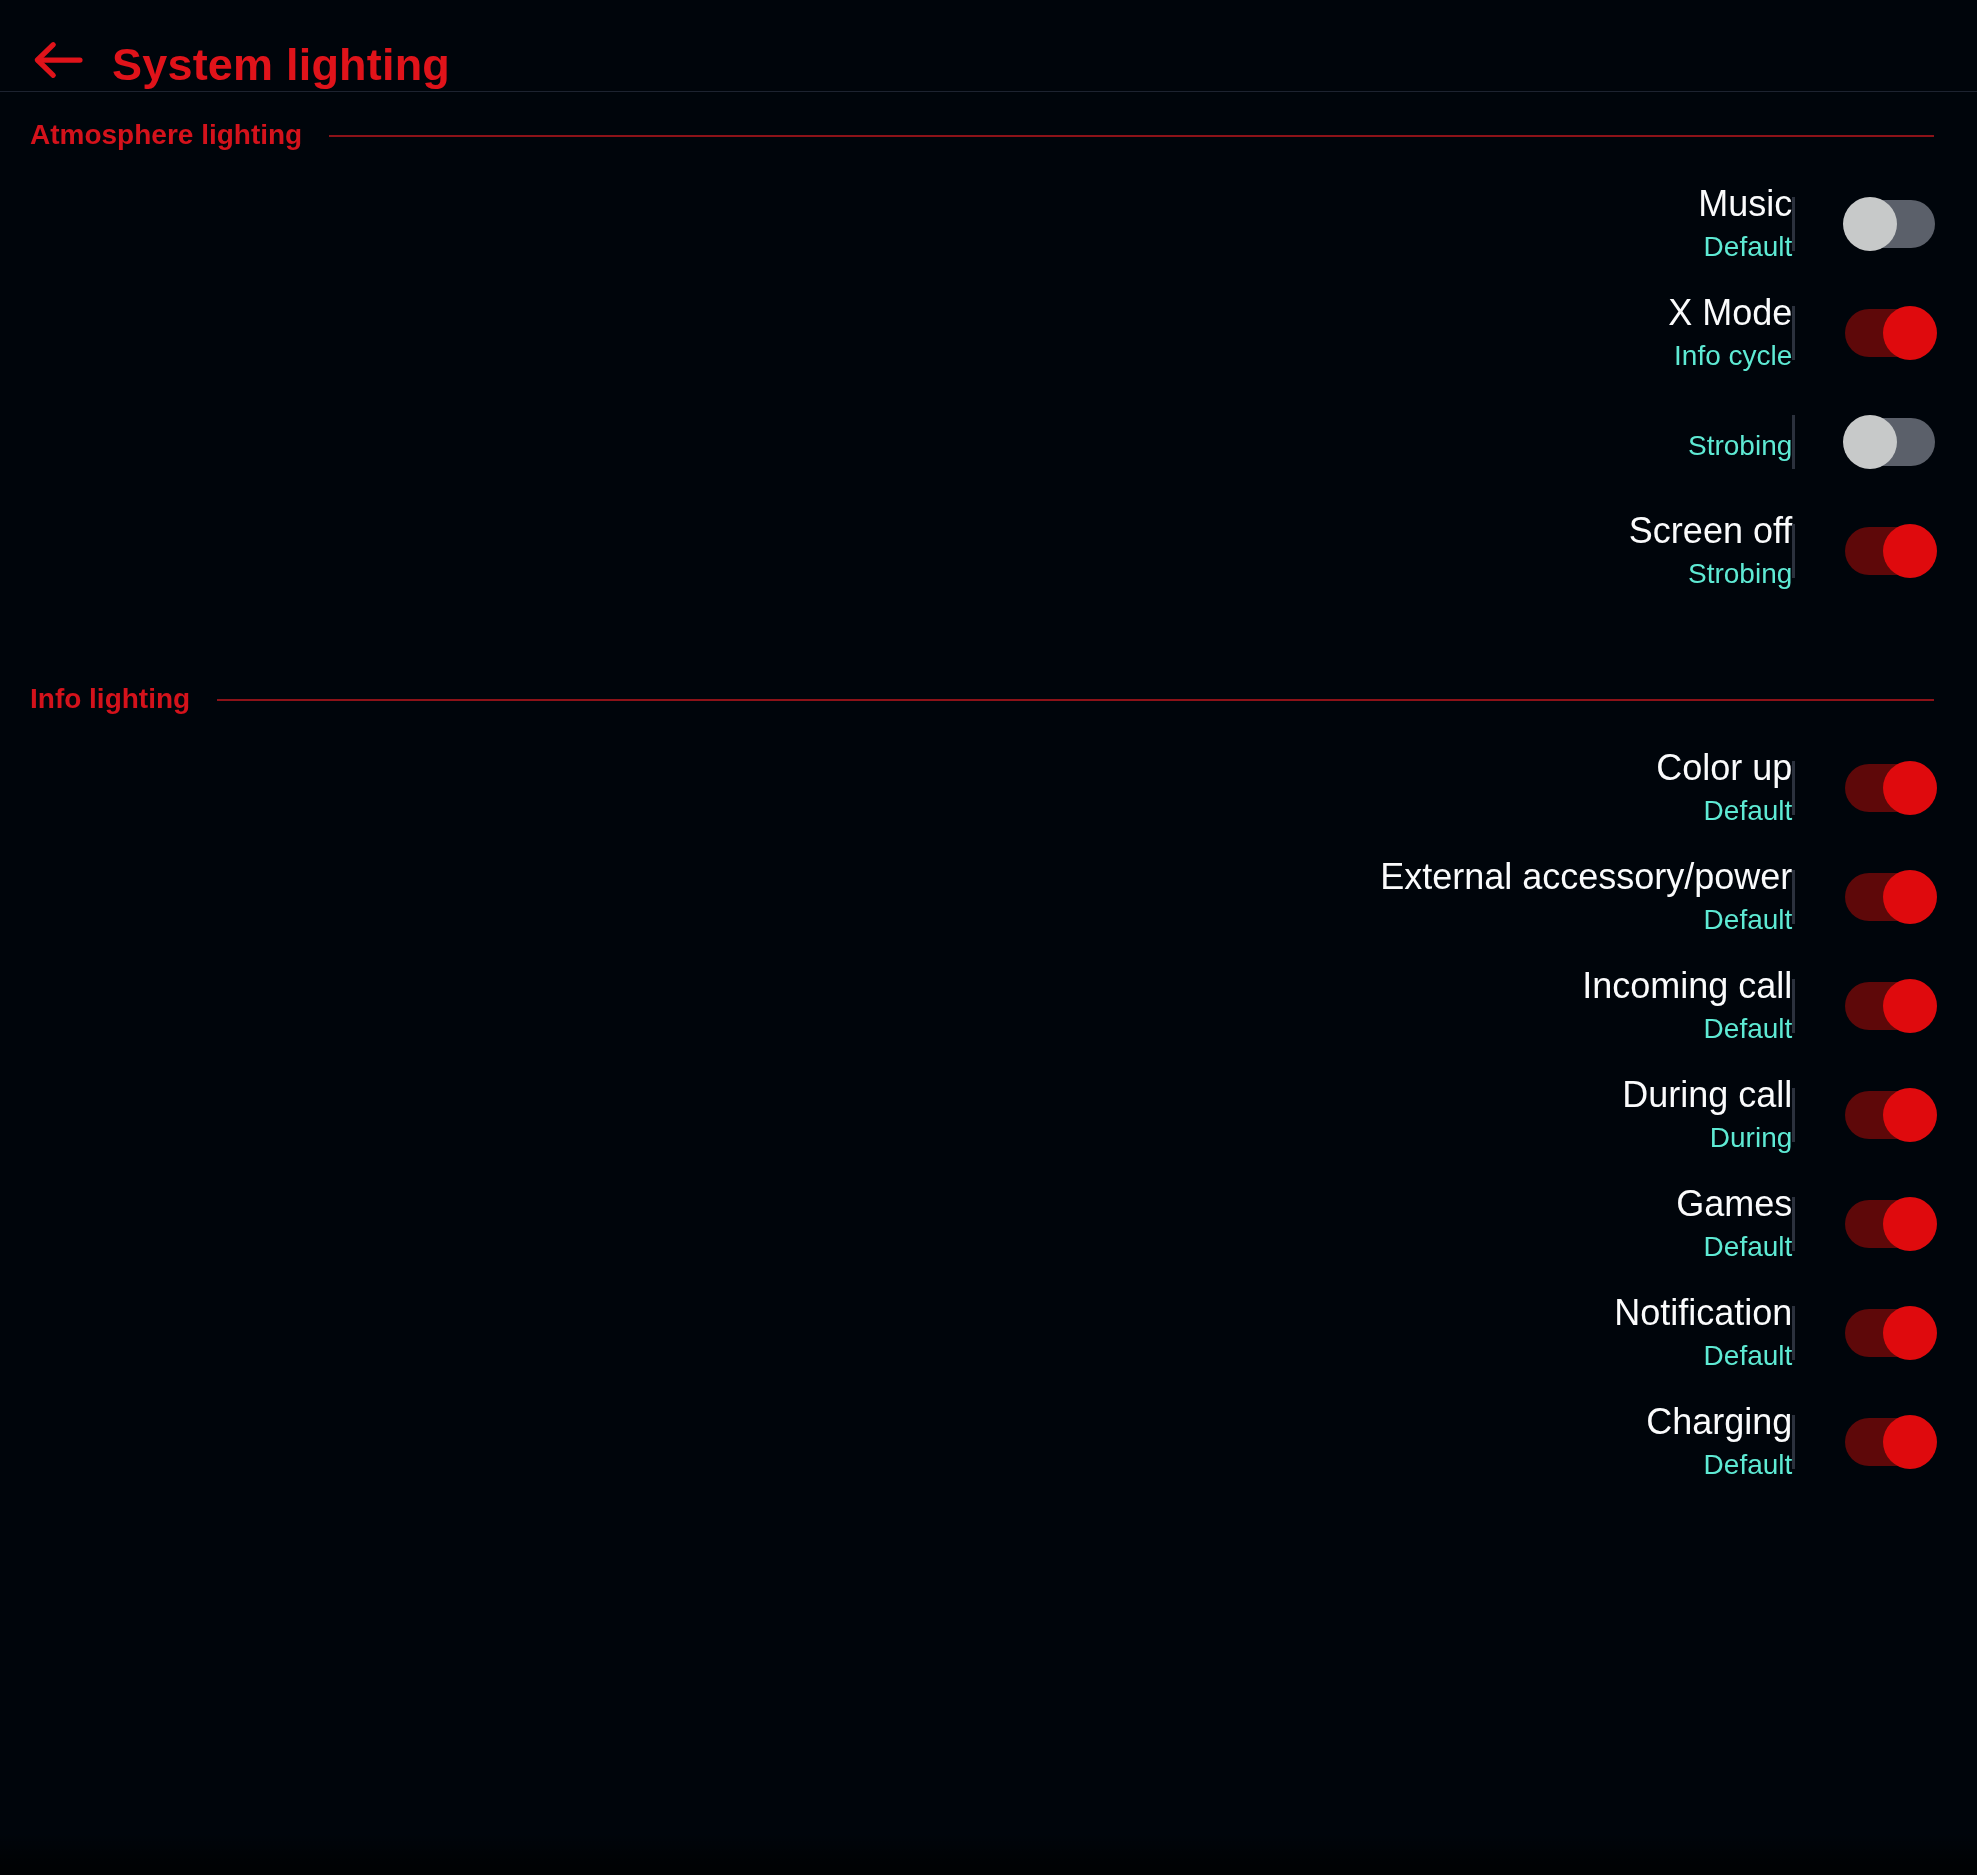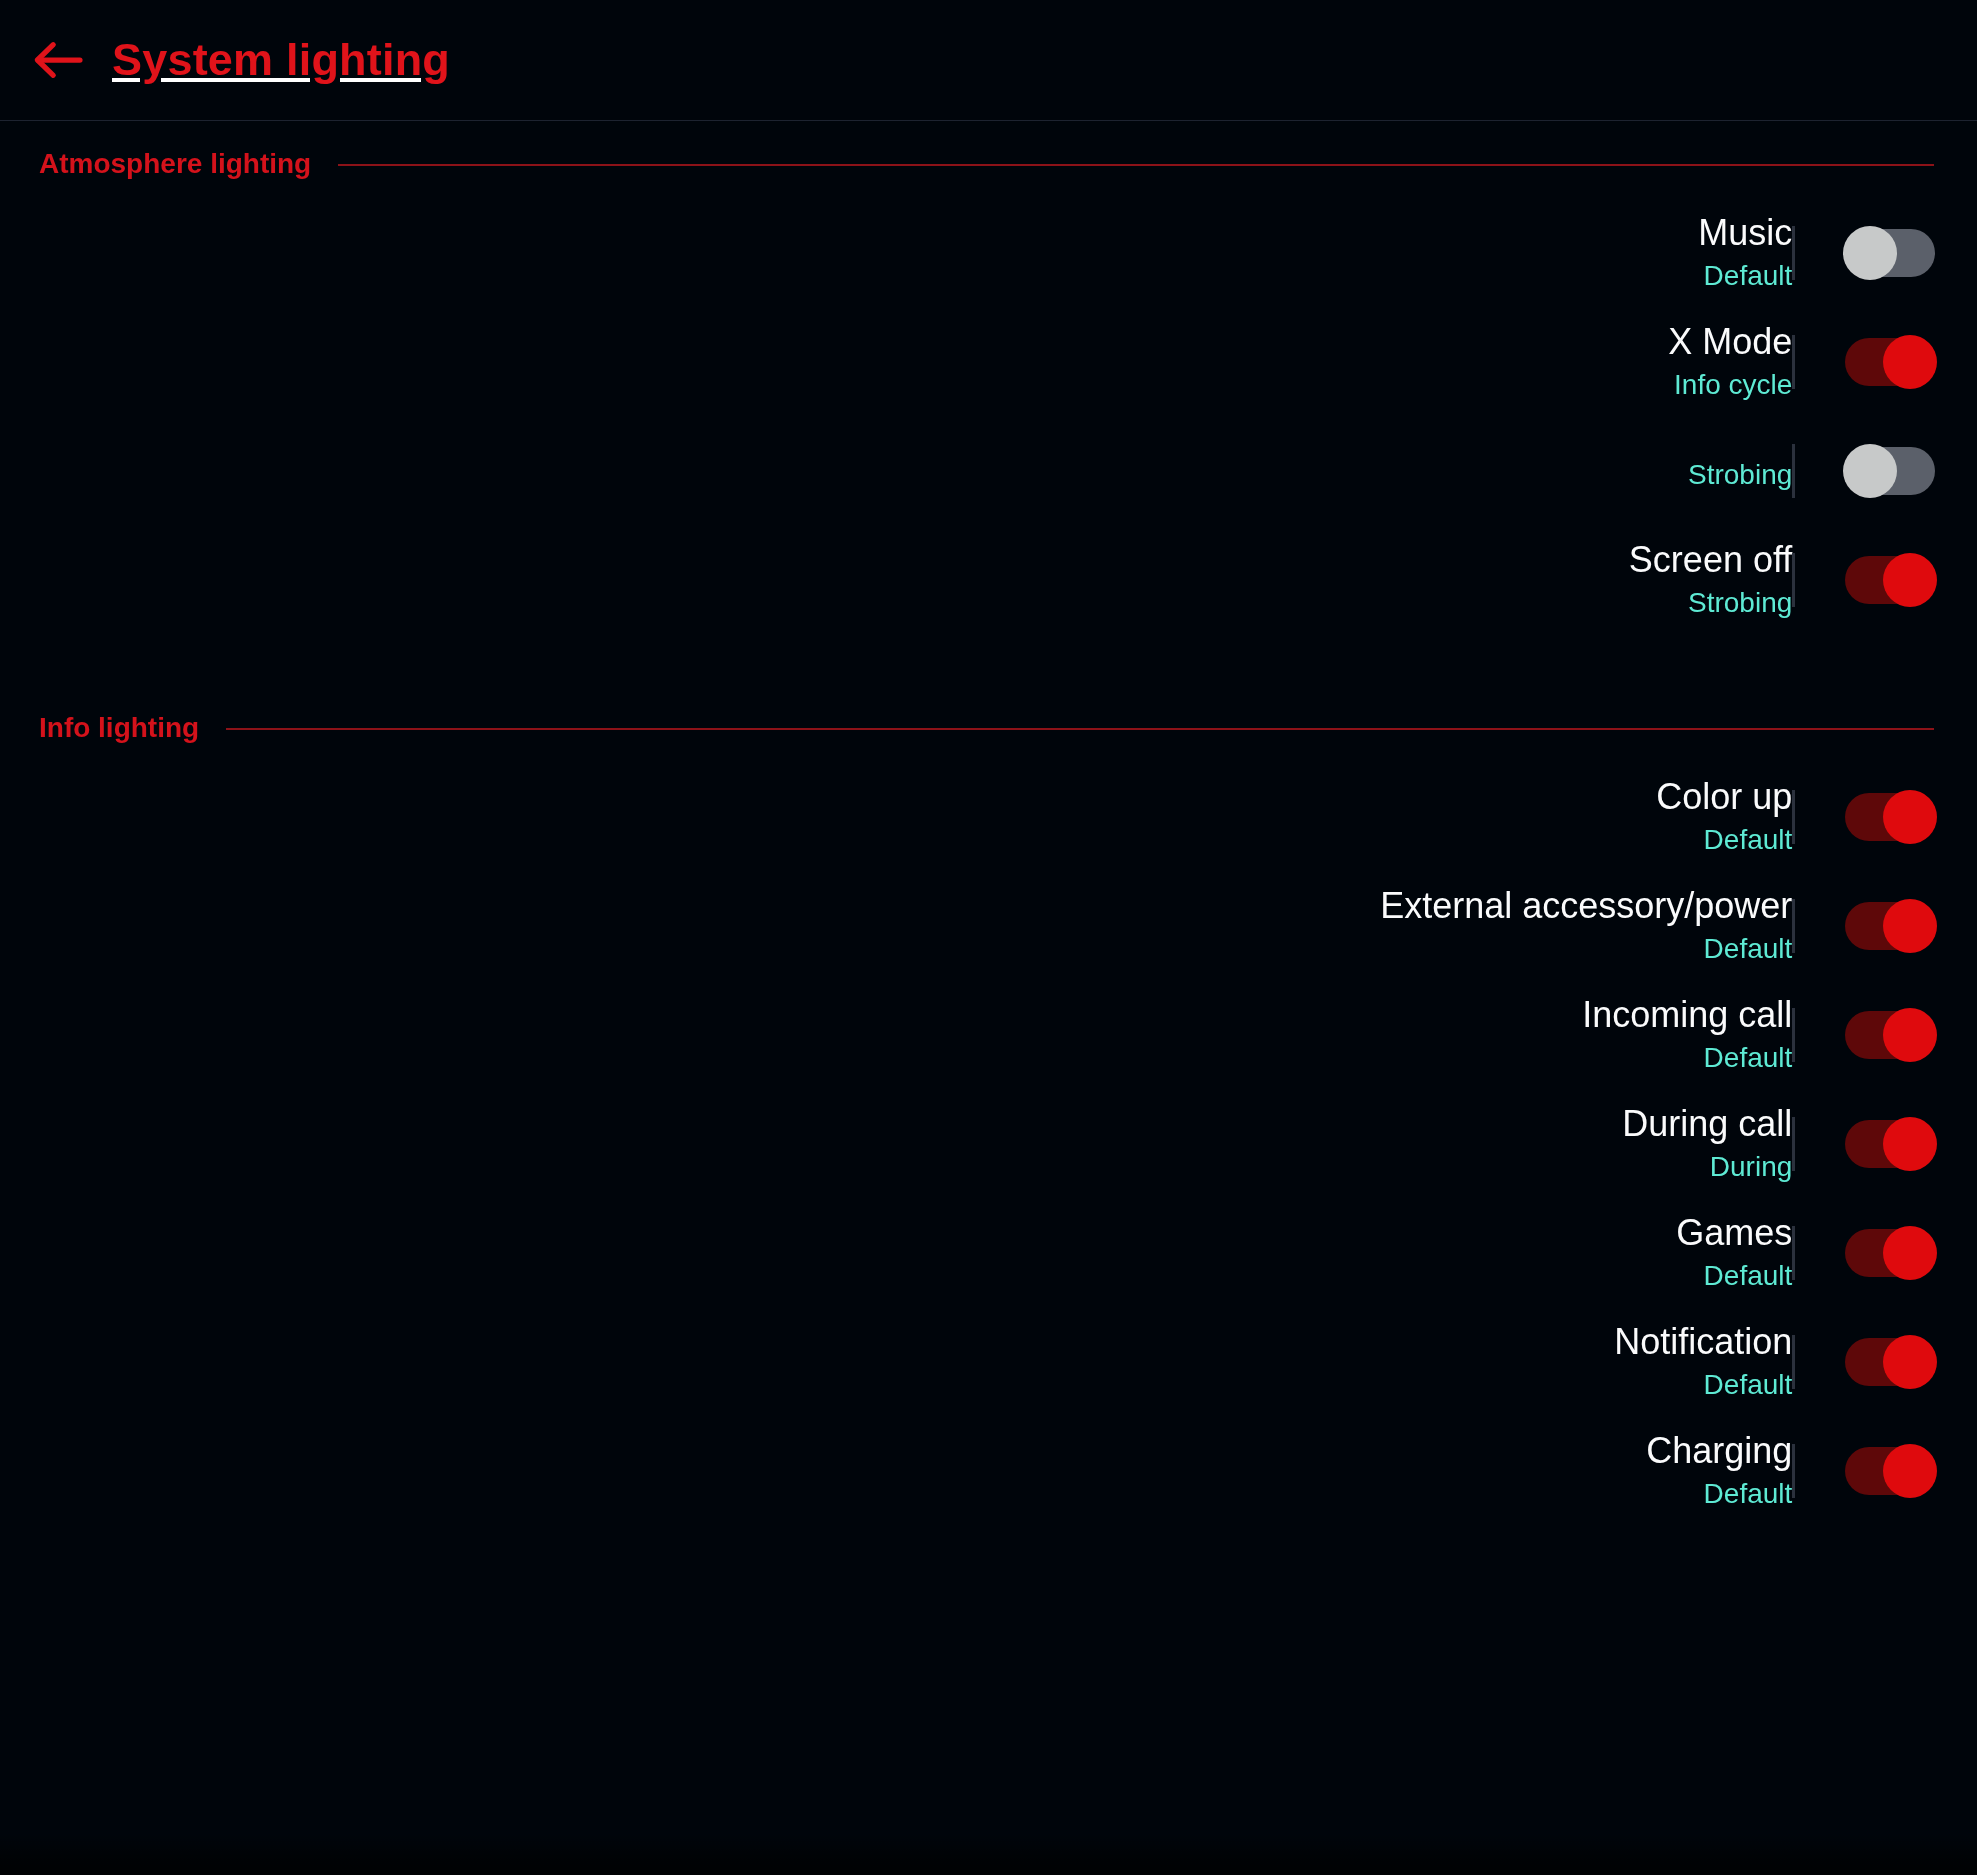--- a/index.html
+++ b/index.html
@@ -11,28 +11,27 @@
     width: 1977px;
     height: 1875px;
     overflow: hidden;
     font-family: "Liberation Sans", sans-serif;
     color: #ffffff;
     position: relative;
   }
 
   
   .titlebar {
-    height: 121px;
+    height: 92px;
     box-sizing: border-box;
     display: flex;
-    align-items: center;
+    align-items: flex-end;
     padding-left: 27px;
     border-bottom: 1.9px solid #1d2330;
     background: #00050b;
-    text-decoration: underline;
   }
   .back-icon {
     width: 62px;
     height: 62px;
     display: flex;
     align-items: center;
     justify-content: center;
     flex: 0 0 auto;
   }
   .back-icon svg { display: block; }
@@ -42,21 +41,21 @@
     color: #e0131a;
     letter-spacing: 0.2px;
     margin-left: 23px;
     white-space: nowrap;
   }
 
   
   .section-header {
     display: flex;
     align-items: center;
-    padding: 0 43px 0 39px;
+    padding: 0 43px 0 30px;
     height: 70px;
   }
   .section-header .label {
     font-size: 28px;
     font-weight: bold;
     color: #d4121b;
     white-space: nowrap;
   }
   .section-header .rule {
     flex: 1 1 auto;

